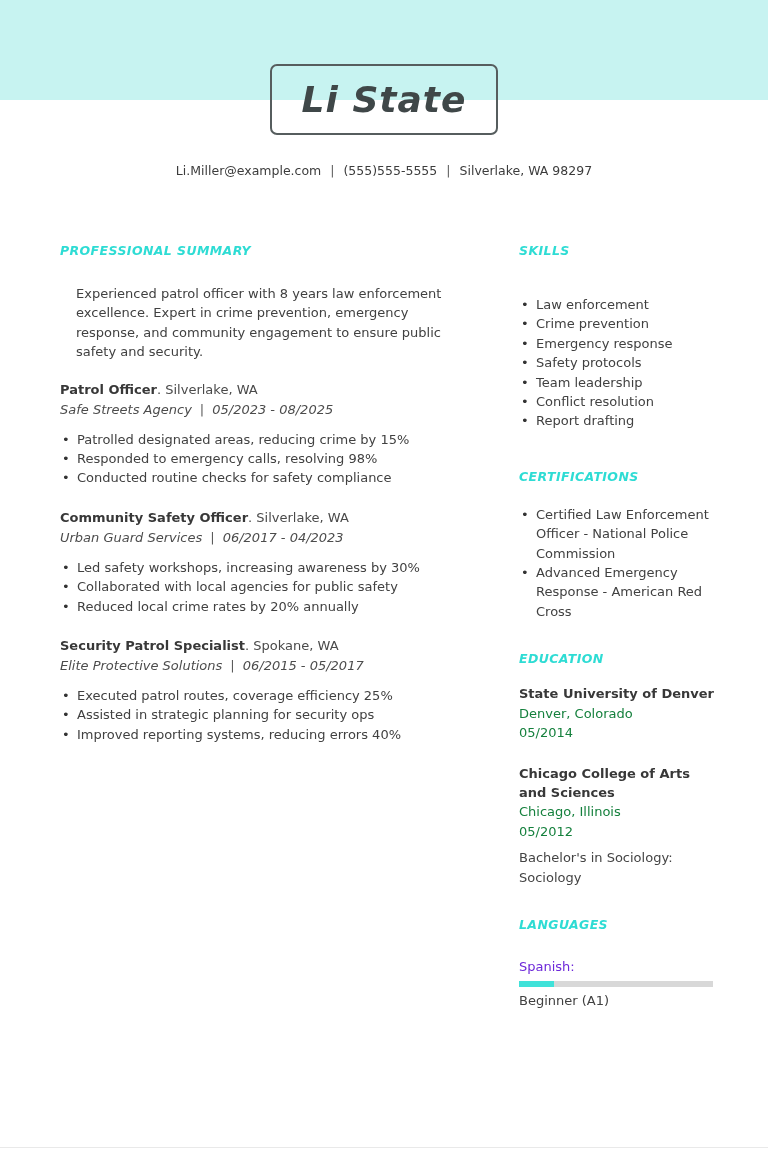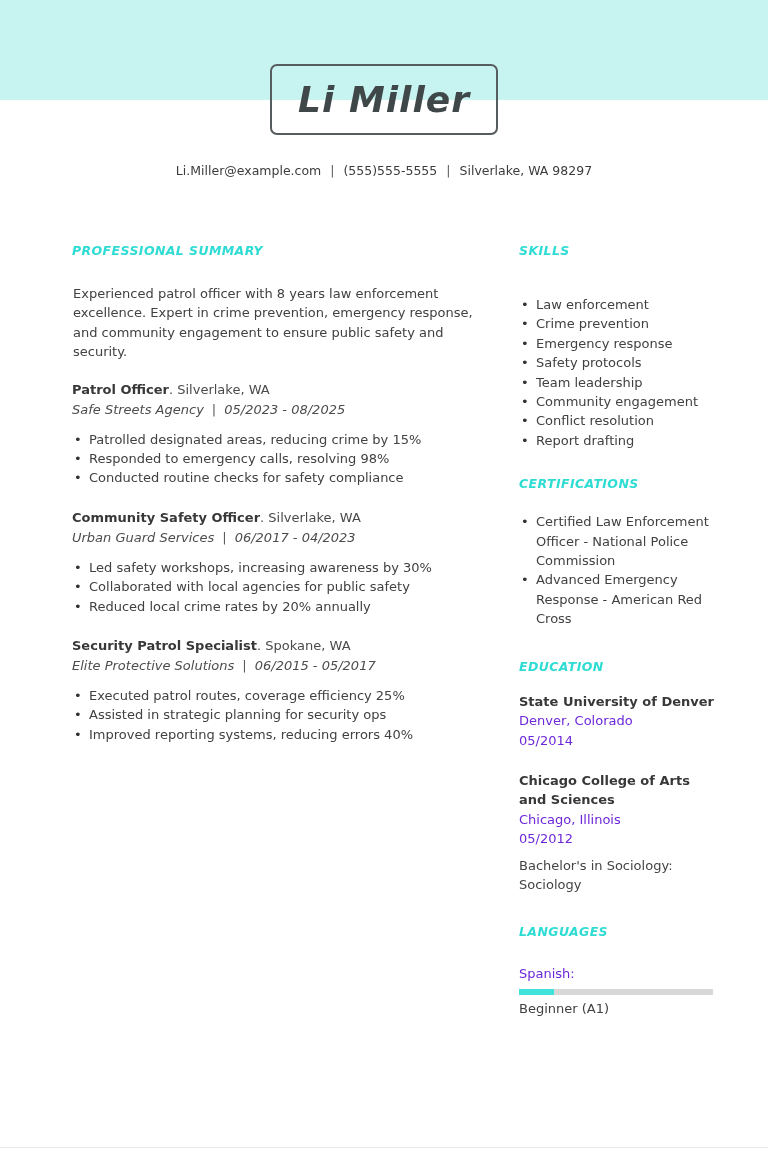--- a/index.html
+++ b/index.html
@@ -25,76 +25,76 @@
   .name{
     font-size:36px;font-weight:bold;font-style:italic;
     color:#3f4748;letter-spacing:1px;white-space:nowrap;
   }
   .contact{
     position:absolute;top:163px;left:0;width:768px;
     text-align:center;font-size:12.5px;color:#3c3c3c;
   }
   .contact .pipe{margin:0 9px;color:#5a5a5a;}
   .col-left{
-    position:absolute;top:243px;left:72px;width:406px;
+    position:absolute;top:243px;left:60px;width:406px;
     font-size:13px;color:#424242;
   }
   .col-right{
     position:absolute;top:243px;left:519px;width:196px;
     font-size:13px;color:#424242;
   }
   .sec-heading{
     color:#2edcd4;font-style:italic;font-weight:bold;
     font-size:12.5px;letter-spacing:0.4px;line-height:16px;
   }
-  .summary{margin:25px 0 0 1px;line-height:19.4px;color:#414141;}
+  .summary{margin:25px 0 0 16px;line-height:19.4px;color:#414141;}
   .mt-work{margin-top:27px;}
-  .mt26{margin-top:26px;}
+  .mt26{margin-top:38px;}
   .mt30{margin-top:30px;font-style:italic;}
   ul.blist{
     list-style:none;margin:10px 0 0 0;padding:0;line-height:19.4px;
   }
   ul.blist li{position:relative;padding-left:17px;color:#414141;}
   ul.blist li::before{
     content:"\2022";position:absolute;left:2px;top:0;color:#333333;
   }
   ul.blist.rlist{margin-top:36px;}
   ul.blist.certs{margin-top:20px;}
   .job{margin-top:18px;}
   .job + .job{margin-top:20px;}
   .job-head{line-height:20px;}
   .job-title{font-weight:bold;color:#383838;}
   .job-loc,.job-sep{color:#4a4a4a;}
   .job-company{line-height:20px;font-style:italic;color:#4c4c4c;}
   .job-company .pipe{font-style:normal;margin:0 8px;color:#5a5a5a;}
   .school{margin-top:17px;line-height:19.4px;}
   .school + .school{margin-top:21px;}
   .school-name{font-weight:bold;color:#383838;}
-  .school-loc,.school-date{color:#6d28d9;}
+  .school-loc,.school-date{color:#15803d;}
   .school-degree{margin-top:7px;color:#444444;}
   .lang{margin-top:24px;line-height:19.4px;}
   .lang-name{color:#6d28d9;}
   .lang-bar{
     margin:5px 0 4px 0;width:194px;height:6px;background:#d8d8d8;
   }
   .lang-fill{height:6px;background:#40e2d9;}
   .lang-level{color:#414141;}
   .bottom-line{
     position:absolute;left:0;bottom:4px;width:768px;height:1px;
     background:#e9e9e9;
   }
 </style>
 </head>
 <body>
 
 <div class="page">
   <div class="banner"></div>
 
   <div class="name-box">
-    <span class="name">Li Miller</span>
+    <span class="name">Li State</span>
   </div>
 
   <div class="contact" id="contact"><span>Li.Miller@example.com</span><span class="pipe">|</span><span>(555)555-5555</span><span class="pipe">|</span><span>Silverlake, WA 98297</span></div>
 
   <div class="col-left">
     <div class="sec-heading">PROFESSIONAL SUMMARY</div>
     <p class="summary">Experienced patrol officer with 8 years law enforcement excellence. Expert in crime prevention, emergency response, and community engagement to ensure public safety and security.</p>
     <div id="jobs">
         <div class="job">
           <div class="job-head"><span class="job-title">Patrol Officer</span><span class="job-sep">. </span><span class="job-loc">Silverlake, WA</span></div>
@@ -127,21 +127,20 @@
   </div>
 
   <div class="col-right">
     <div class="sec-heading">SKILLS</div>
     <ul id="skills" class="blist rlist">
         <li>Law enforcement</li>
         <li>Crime prevention</li>
         <li>Emergency response</li>
         <li>Safety protocols</li>
         <li>Team leadership</li>
-        <li>Community engagement</li>
         <li>Conflict resolution</li>
         <li>Report drafting</li>
       </ul>
 
     <div class="sec-heading mt26">CERTIFICATIONS</div>
     <ul id="certs" class="blist certs">
         <li>Certified Law Enforcement Officer - National Police Commission</li>
         <li>Advanced Emergency Response - American Red Cross</li>
       </ul>
 

